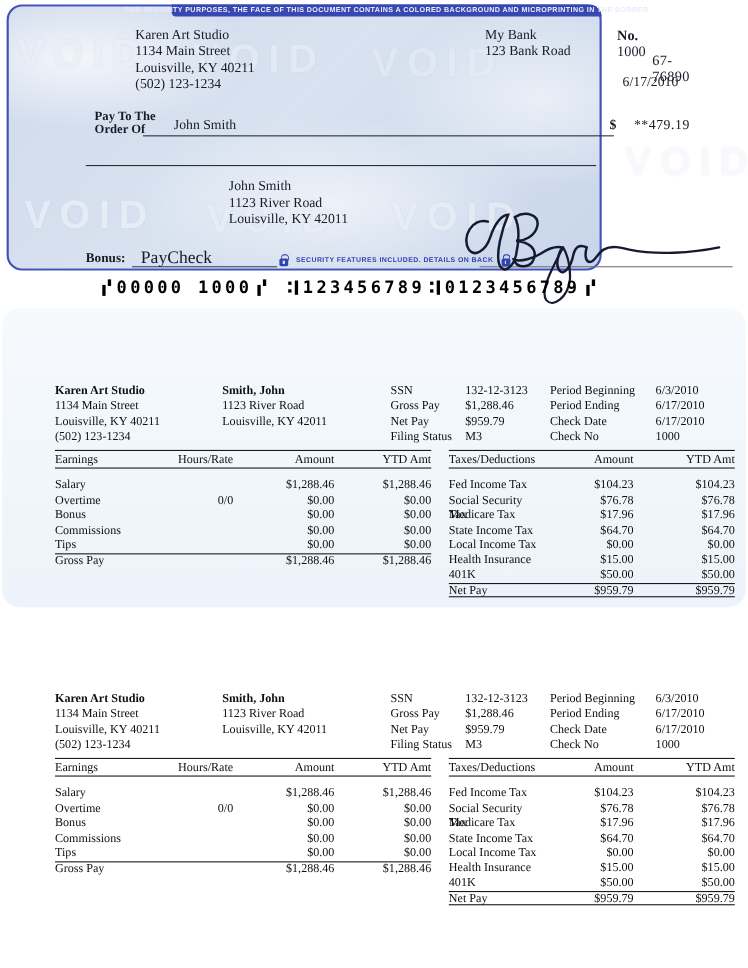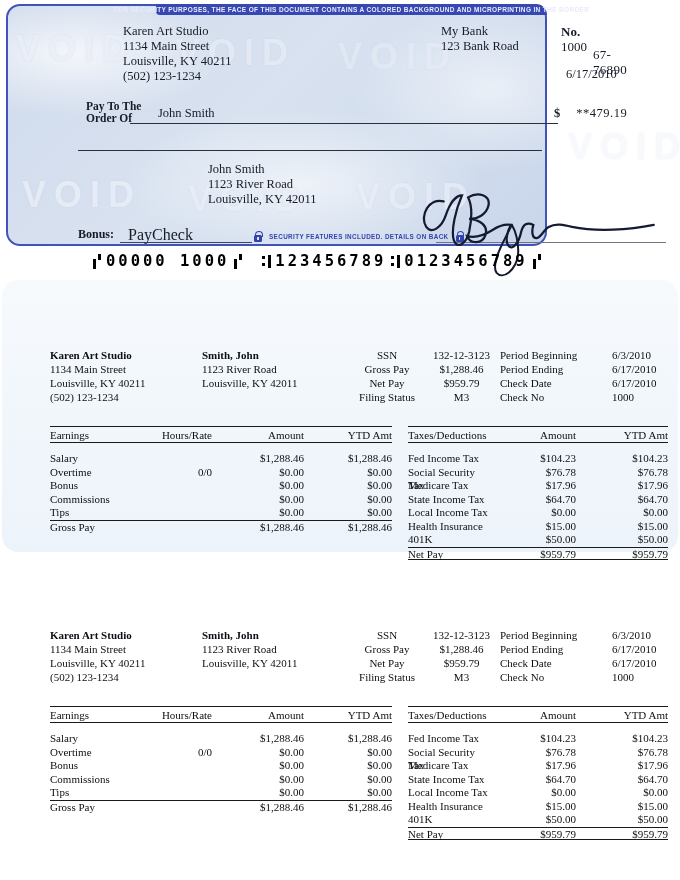--- a/index.html
+++ b/index.html
@@ -72,24 +72,24 @@
   .sym-transit::after  { content:""; position:absolute; right:0; top:1px; width:3px; height:13px; background:#000; }
 
   
   .stub-bg { position:absolute; left:2px; top:280px; width:676px; height:272px;
              background:linear-gradient(180deg,#f6fafd 0%, #edf3fa 100%); border-radius:16px; }
 
   .stub { position:absolute; left:50px; top:348px; width:618px; font-size:11px; line-height:14px; color:#0c0f14; }
   .stub-2 { top:628px; }
 
   .stub-head { display:grid; grid-template-columns:152px 153px 145px 168px; }
-  .info-grid { display:grid; grid-template-columns:64px 1fr; column-gap:4px; align-content:start;text-align:center; }
-  .info-grid2 { display:grid; grid-template-columns:92px 1fr; column-gap:20px; align-content:start; }
-
-  .tables { display:flex; gap:16px; margin-top:22px; }
+  .info-grid { display:grid; grid-template-columns:64px 1fr; column-gap:4px; align-content:start; }
+  .info-grid2 { display:grid; grid-template-columns:92px 1fr; column-gap:4px; align-content:start; }
+
+  .tables { display:flex; gap:16px; margin-top:5px; }
   .tbl-earn { width:342px; }
   .tbl-tax  { width:260px; }
   .thead { display:grid; border-top:1.6px solid #1a1a1a; border-bottom:1.6px solid #1a1a1a; padding:1px 0 2px; height:17px; }
   .trow  { display:grid; height:13.5px; line-height:13.5px; }
   .earn-cols { grid-template-columns:1fr 78px 92px 88px; }
   .tax-cols  { grid-template-columns:1fr 84px 92px; }
   .num-cell { text-align:right; }
   .spacer { height:9px; }
   .total { border-top:1.2px solid #1a1a1a; }
   .total-close { border-bottom:1.2px solid #1a1a1a; }

